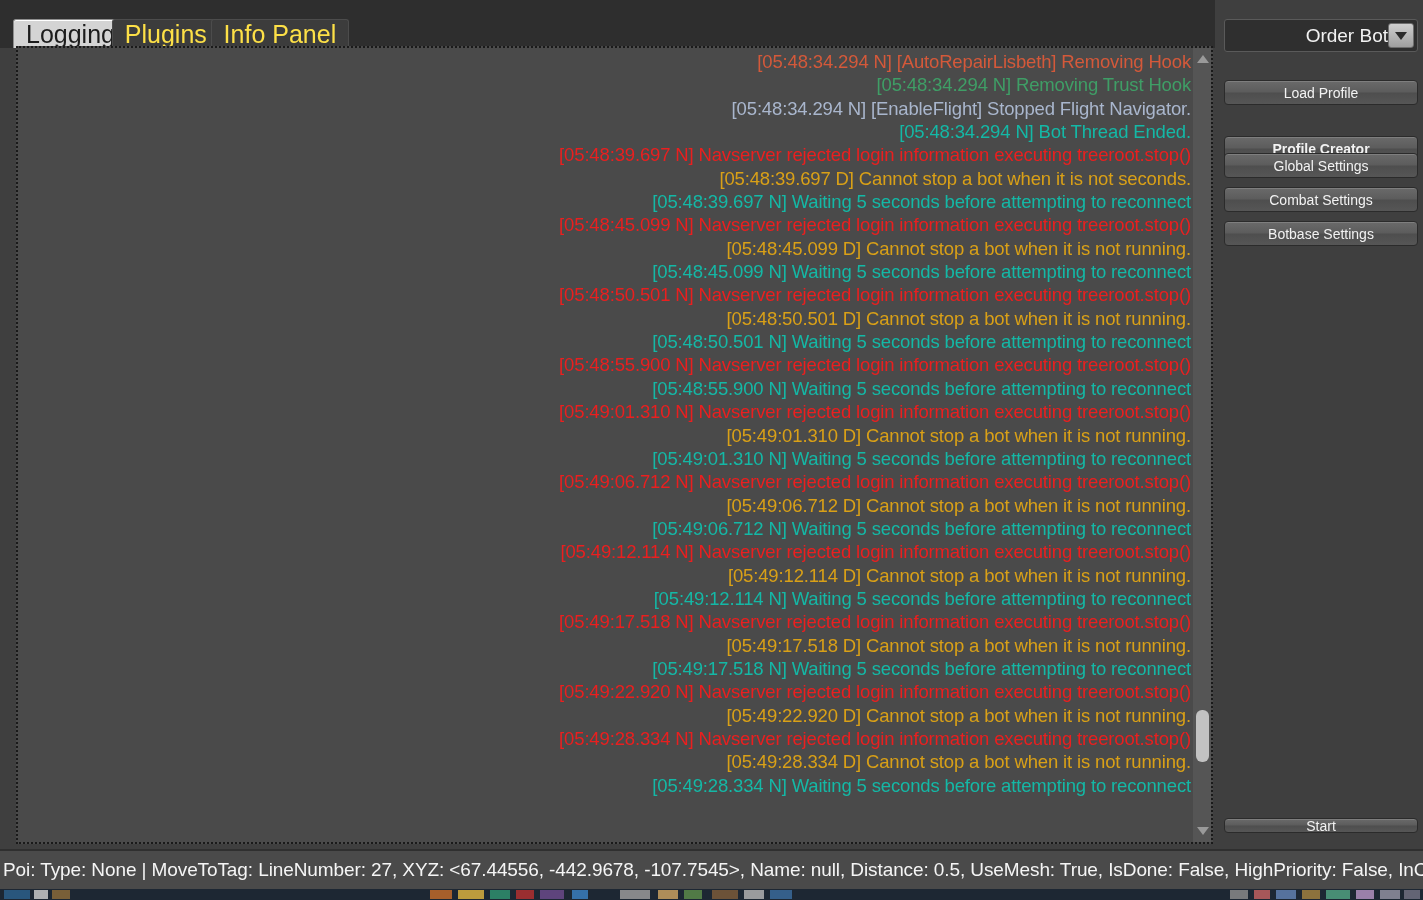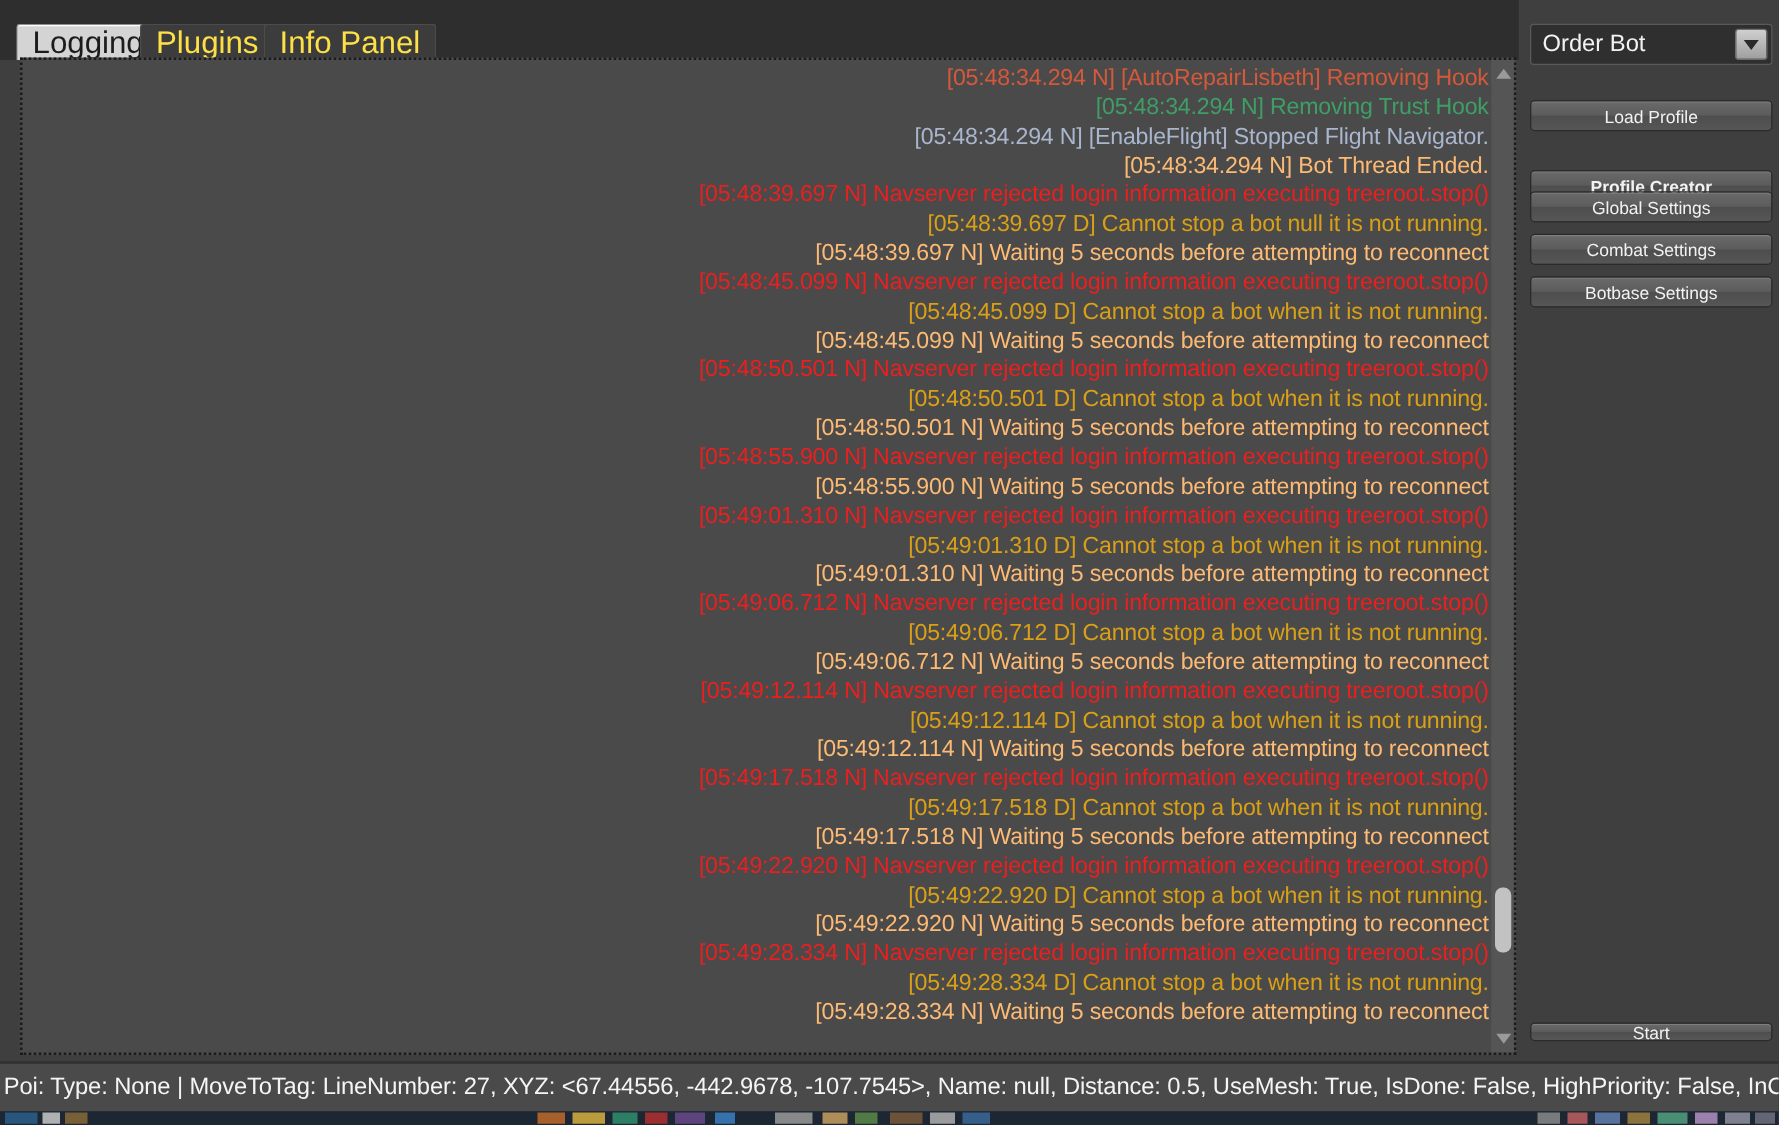--- a/index.html
+++ b/index.html
@@ -73,21 +73,21 @@
     font-size: 18.5px;
     line-height: 23.35px;
     white-space: nowrap;
     letter-spacing: -0.15px;
   }
   .logline { height: 23.35px; text-align: right; }
 
   .c-orangered { color: #d4593a; }
   .c-green     { color: #3f9e66; margin-left: 40px; }
   .c-lavender  { color: #a9b6cd; }
-  .c-white     { color: #fdba74; }
+  .c-white     { color: #14b8a6; }
   .c-red       { color: #ea1f1f; }
   .c-gold      { color: #d9a017; }
 
   
   #logscroll {
     position: absolute;
     right: 0; top: 0;
     width: 19px; height: 100%;
     background: #555555;
     border-left: 1px solid #4a4a4a;
@@ -120,20 +120,21 @@
     border-radius: 6px;
     cursor: default;
   }
 
   
   #sidebar {
     position: absolute;
     left: 1219px; top: 0;
     width: 204px; height: 848px;
     background: #3f3f3f;
+    text-align: right;
   }
 
   #botselect {
     position: absolute;
     left: 5px; top: 19px;
     width: 194px; height: 33px;
     background: #2f2f2f;
     border: 1px solid #5a5a5a;
     border-radius: 3px;
     display: flex;
@@ -236,21 +237,21 @@
       <div class="tab inactive" style="left: 210.6px;">Info Panel</div>
     </div>
 
   <div id="logpanel">
     <div id="logtext">
         <div class="logline c-orangered">[05:48:34.294 N] [AutoRepairLisbeth] Removing Hook</div>
         <div class="logline c-green">[05:48:34.294 N] Removing Trust Hook</div>
         <div class="logline c-lavender">[05:48:34.294 N] [EnableFlight] Stopped Flight Navigator.</div>
         <div class="logline c-white">[05:48:34.294 N] Bot Thread Ended.</div>
         <div class="logline c-red">[05:48:39.697 N] Navserver rejected login information executing treeroot.stop()</div>
-        <div class="logline c-gold">[05:48:39.697 D] Cannot stop a bot null it is not running.</div>
+        <div class="logline c-gold">[05:48:39.697 D] Cannot stop a bot when it is not seconds.</div>
         <div class="logline c-white">[05:48:39.697 N] Waiting 5 seconds before attempting to reconnect</div>
         <div class="logline c-red">[05:48:45.099 N] Navserver rejected login information executing treeroot.stop()</div>
         <div class="logline c-gold">[05:48:45.099 D] Cannot stop a bot when it is not running.</div>
         <div class="logline c-white">[05:48:45.099 N] Waiting 5 seconds before attempting to reconnect</div>
         <div class="logline c-red">[05:48:50.501 N] Navserver rejected login information executing treeroot.stop()</div>
         <div class="logline c-gold">[05:48:50.501 D] Cannot stop a bot when it is not running.</div>
         <div class="logline c-white">[05:48:50.501 N] Waiting 5 seconds before attempting to reconnect</div>
         <div class="logline c-red">[05:48:55.900 N] Navserver rejected login information executing treeroot.stop()</div>
         <div class="logline c-white">[05:48:55.900 N] Waiting 5 seconds before attempting to reconnect</div>
         <div class="logline c-red">[05:49:01.310 N] Navserver rejected login information executing treeroot.stop()</div>
@@ -260,21 +261,20 @@
         <div class="logline c-gold">[05:49:06.712 D] Cannot stop a bot when it is not running.</div>
         <div class="logline c-white">[05:49:06.712 N] Waiting 5 seconds before attempting to reconnect</div>
         <div class="logline c-red">[05:49:12.114 N] Navserver rejected login information executing treeroot.stop()</div>
         <div class="logline c-gold">[05:49:12.114 D] Cannot stop a bot when it is not running.</div>
         <div class="logline c-white">[05:49:12.114 N] Waiting 5 seconds before attempting to reconnect</div>
         <div class="logline c-red">[05:49:17.518 N] Navserver rejected login information executing treeroot.stop()</div>
         <div class="logline c-gold">[05:49:17.518 D] Cannot stop a bot when it is not running.</div>
         <div class="logline c-white">[05:49:17.518 N] Waiting 5 seconds before attempting to reconnect</div>
         <div class="logline c-red">[05:49:22.920 N] Navserver rejected login information executing treeroot.stop()</div>
         <div class="logline c-gold">[05:49:22.920 D] Cannot stop a bot when it is not running.</div>
-        <div class="logline c-white">[05:49:22.920 N] Waiting 5 seconds before attempting to reconnect</div>
         <div class="logline c-red">[05:49:28.334 N] Navserver rejected login information executing treeroot.stop()</div>
         <div class="logline c-gold">[05:49:28.334 D] Cannot stop a bot when it is not running.</div>
         <div class="logline c-white">[05:49:28.334 N] Waiting 5 seconds before attempting to reconnect</div>
       </div>
 
     <div id="logscroll">
       <div class="sb-arrow up">
           <i></i>
         </div>
       <div id="sb-thumb"></div>

